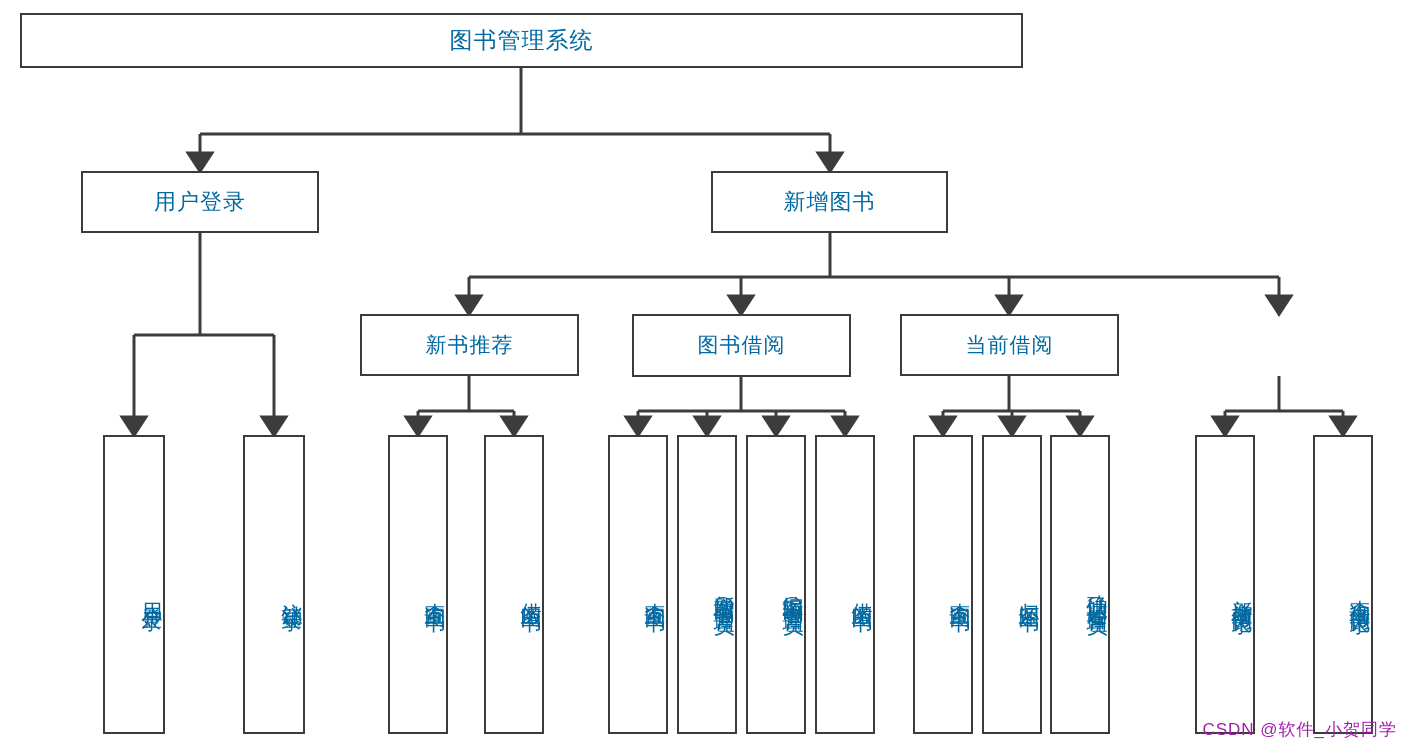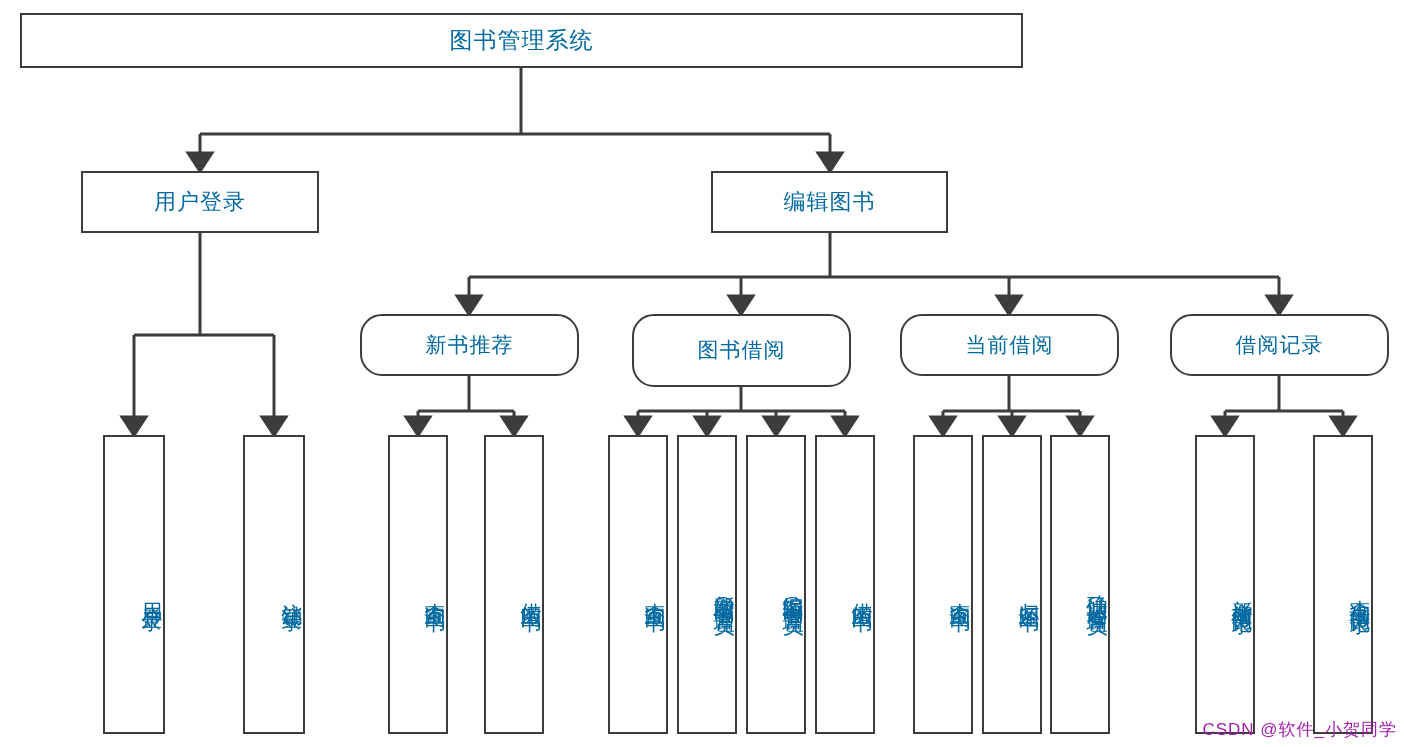--- a/index.html
+++ b/index.html
@@ -17,21 +17,21 @@
     border:2.5px solid #3c3c3c;
     display:flex;align-items:center;justify-content:center;
     text-align:center;
     color:#0369a1;
     font-size:21px;
     letter-spacing:1px;
     line-height:1.25;
   }
   .node.root{font-size:23px;}
   .node.level1{font-size:22px;}
-  .node.level2{font-size:21px;border-radius:22px;}
+  .node.level2{font-size:21px;}
   .node.leaf{
     font-size:21px;
     writing-mode:vertical-rl;
     text-orientation:upright;
     letter-spacing:3px;
     align-items:flex-start;
     justify-content:center;
     padding-top:14px;
     line-height:1.05;
   }
@@ -107,34 +107,31 @@
   </svg>
 
   <div class="node root" style="left:20px;top:13px;width:1003px;height:55px;">
     <span>图书管理系统</span>
   </div>
 
   <div class="node level1" style="left:81px;top:171px;width:238px;height:62px;">
     <span>用户登录</span>
   </div>
   <div class="node level1" style="left:711px;top:171px;width:237px;height:62px;">
-    <span>编辑图书</span>
+    <span>新增图书</span>
   </div>
 
   <div class="node level2" style="left:360px;top:314px;width:219px;height:62px;">
     <span>新书推荐</span>
   </div>
-  <div class="node level2" style="left:632px;top:314px;width:219px;height:73px;">
+  <div class="node level2" style="left:632px;top:314px;width:219px;height:63px;">
     <span>图书借阅</span>
   </div>
   <div class="node level2" style="left:900px;top:314px;width:219px;height:62px;">
     <span>当前借阅</span>
-  </div>
-  <div class="node level2" style="left:1170px;top:314px;width:219px;height:62px;">
-    <span>借阅记录</span>
   </div>
 
   <div class="node leaf" style="left:103px;top:435px;width:62px;height:299px;">
     <span class="leaf-text">用户登录</span>
   </div>
   <div class="node leaf" style="left:243px;top:435px;width:62px;height:299px;">
     <span class="leaf-text">注销登录</span>
   </div>
   <div class="node leaf" style="left:388px;top:435px;width:60px;height:299px;">
     <span class="leaf-text">查询图书</span>

